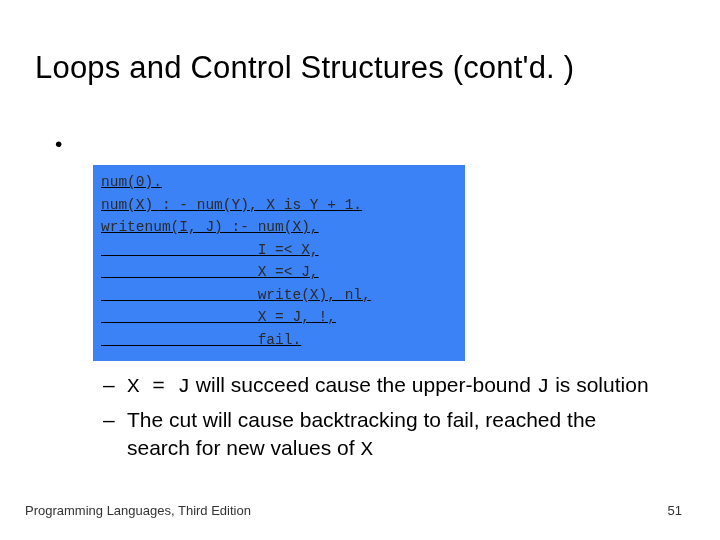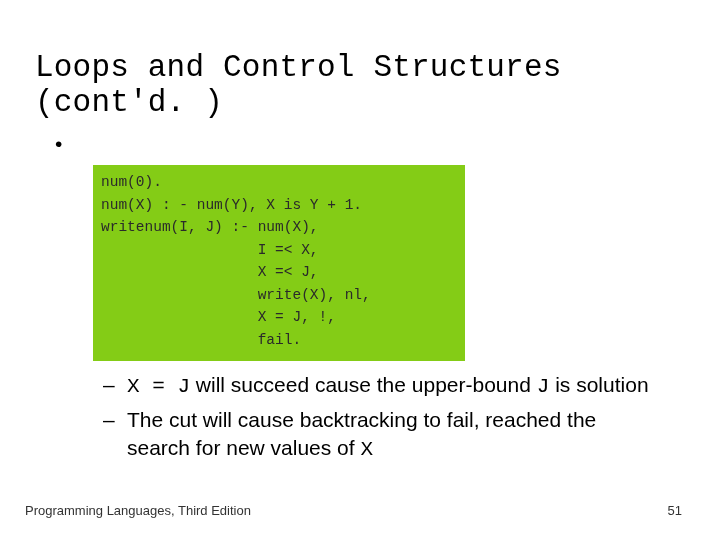--- a/index.html
+++ b/index.html
@@ -19,45 +19,45 @@
     box-sizing: border-box;
   }
   .title {
     position: absolute;
     top: 50px;
     left: 35px;
     right: 35px;
     font-size: 31px;
     font-weight: 400;
     letter-spacing: 0.2px;
-    font-family: Liberation Mono, monospace;
   }
   .body {
     position: absolute;
     top: 130px;
     left: 55px;
     right: 55px;
     font-size: 21px;
     line-height: 1.3;
   }
   .bullet-l1 {
     display: flex;
     margin-bottom: 8px;
   }
   .bullet-l1 .dot {
     width: 22px;
     flex: 0 0 22px;
     text-align: left;
   }
   .codeblock {
     margin: 6px 0 10px 38px;
-    background: #84cc16;
+    background: #3b82f6;
     padding: 6px 8px 10px 8px;
     width: 372px;
     box-sizing: border-box;
+    text-decoration: underline;
   }
   .codeblock pre {
     margin: 0;
     font-family: "Courier New", Courier, monospace;
     font-size: 14.5px;
     line-height: 1.55;
     color: #2a2a2a;
     white-space: pre;
   }
   .sub {

